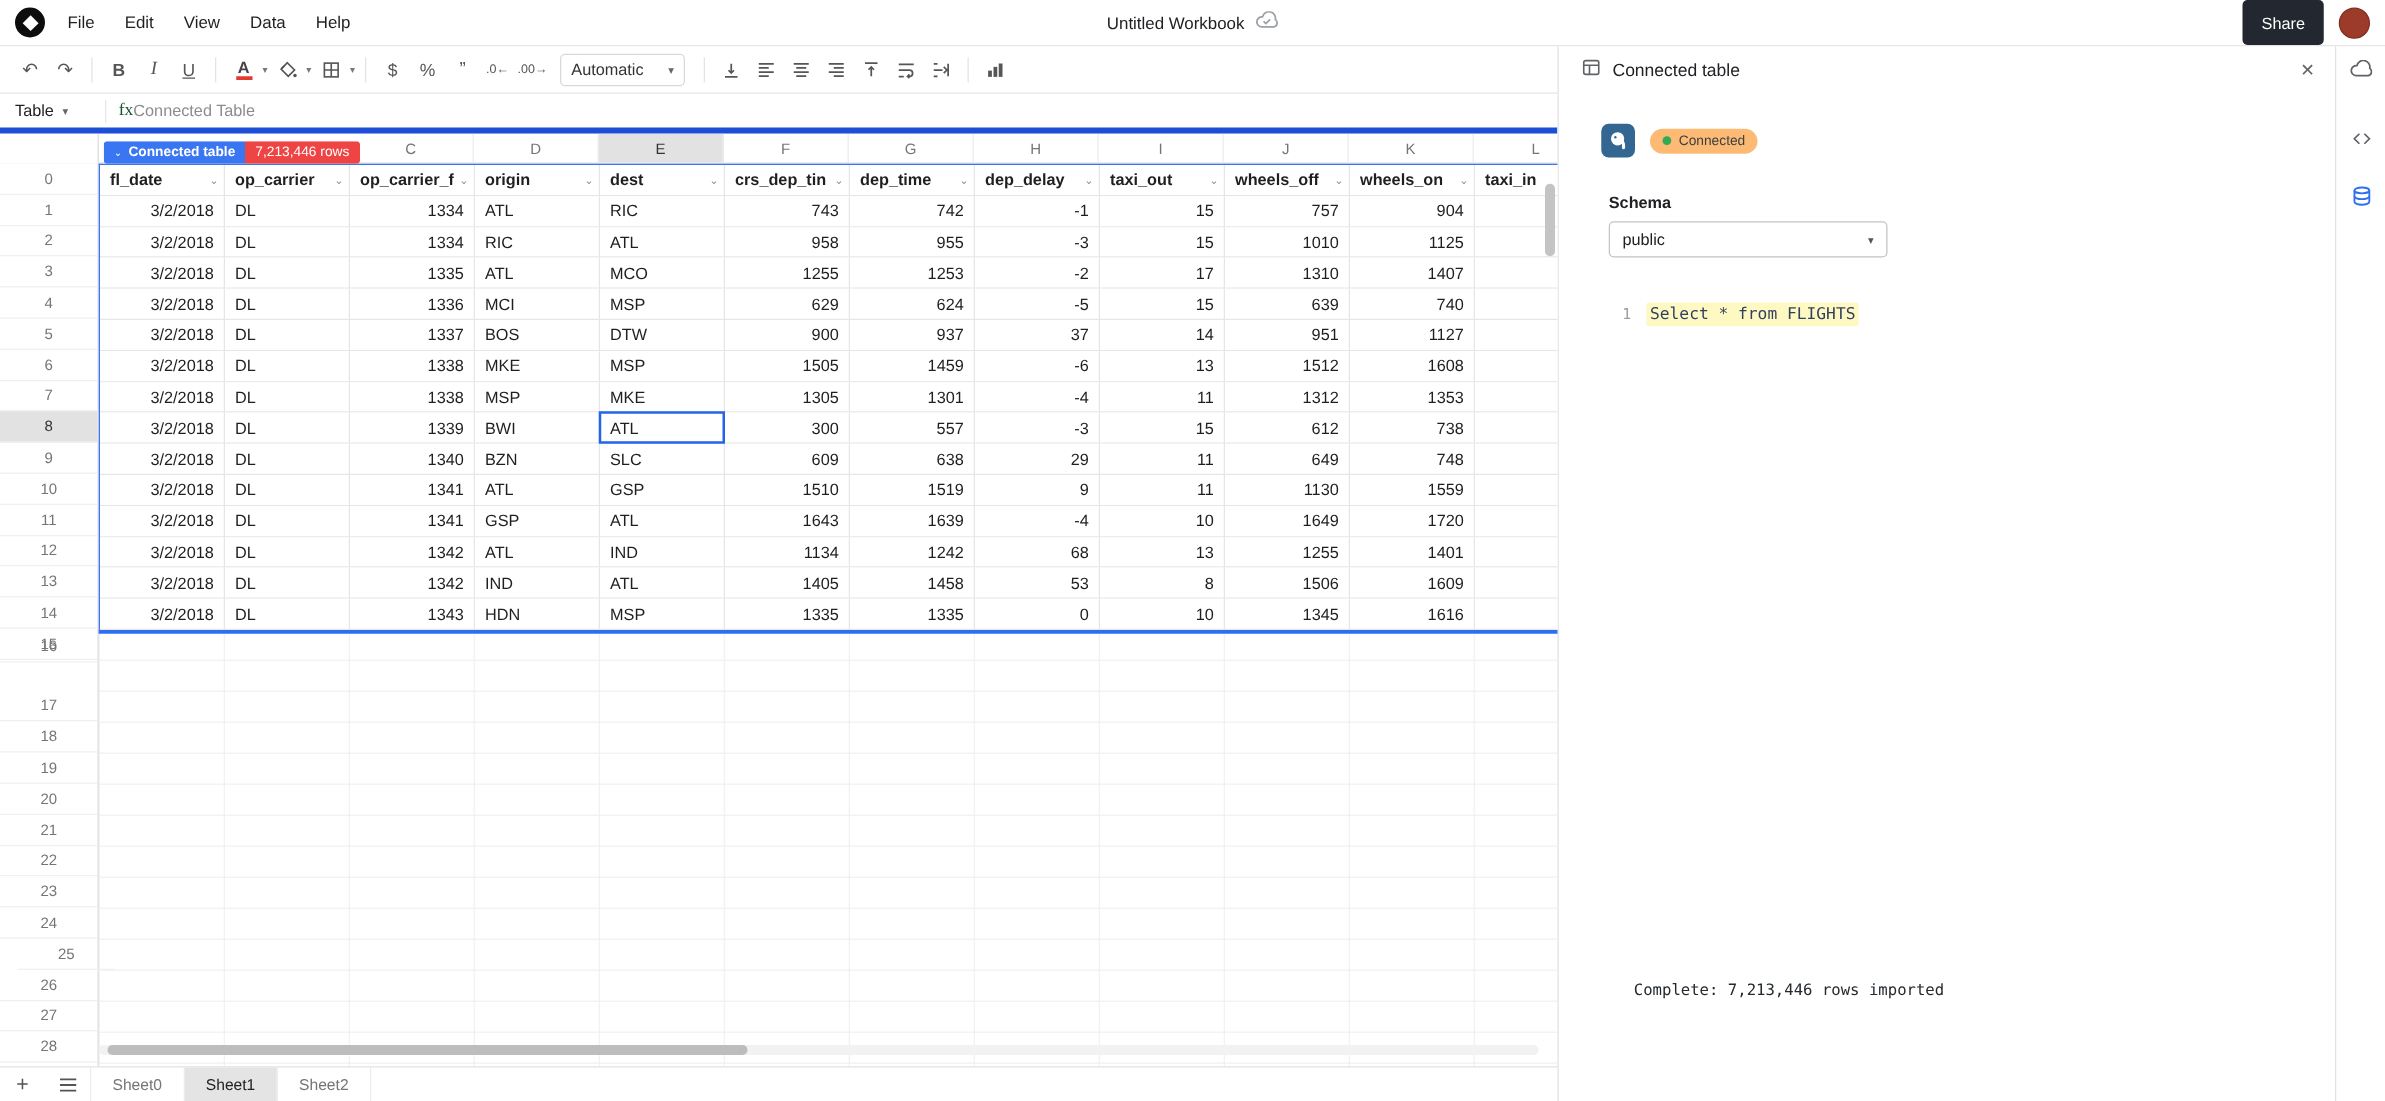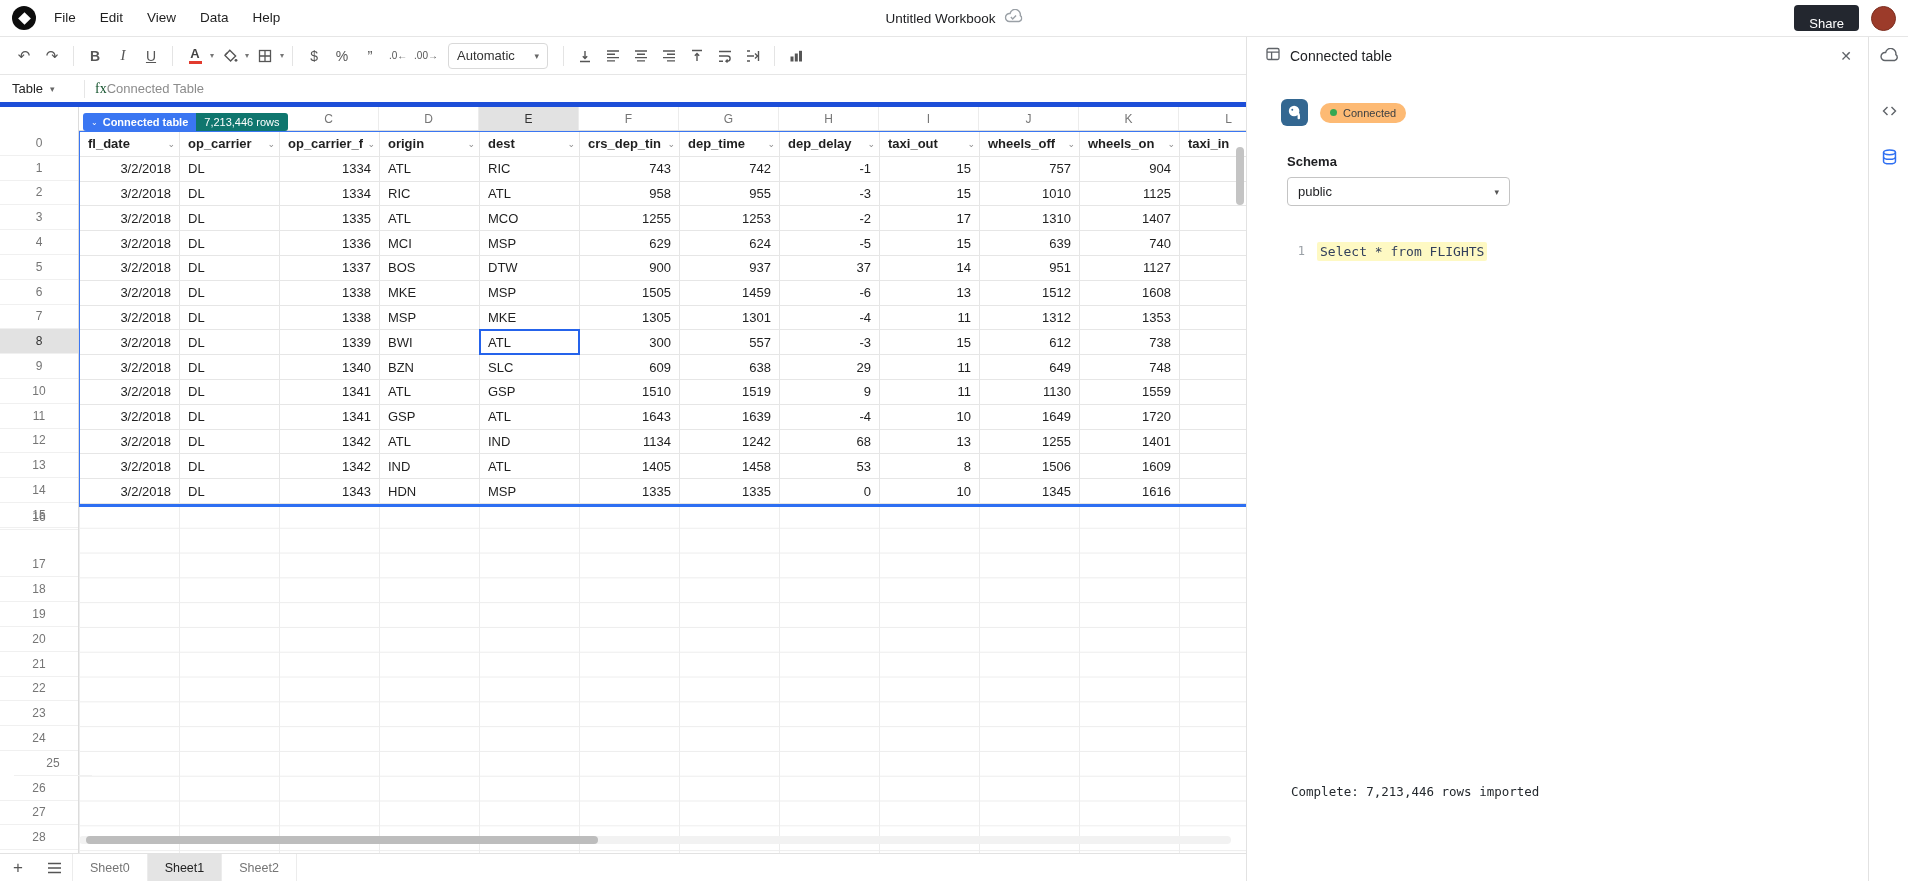--- a/index.html
+++ b/index.html
@@ -11,21 +11,21 @@
     border-bottom:1px solid #e6e6e6;display:flex;align-items:center;z-index:40}
   .logo{width:24px;height:24px;border-radius:50%;background:#0d0d0d;margin-left:12px;
     display:flex;align-items:center;justify-content:center;flex:0 0 auto}
   .logo-glyph{width:9px;height:9px;background:#fff;transform:rotate(45deg)}
   .menus{display:flex;margin-left:6px}
   .menu-item{font-size:13.5px;color:#1f1f1f;padding:0 12px;line-height:36px;cursor:default}
   .title-wrap{position:absolute;left:50%;transform:translateX(-50%);display:flex;align-items:center;gap:9px}
   .doc-title{font-size:13.5px;color:#202124}
   .topbar-right{margin-left:auto;display:flex;align-items:center;gap:12px;margin-right:12px}
   .share-btn{background:#23272f;color:#fff;font-size:13px;border:none;border-radius:4px;
-    height:26px;padding:11px 15px;font-family:inherit}
+    height:36px;padding:11px 15px;font-family:inherit}
   .avatar{width:25px;height:25px;border-radius:50%;background:#9c3b2a;border:1px solid #7d2f21}
 
   
   .left-region{position:absolute;left:0;top:37px;width:1246px;height:844px;background:#fff}
 
   .toolbar{height:38px;border-bottom:1px solid #e6e6e6;display:flex;align-items:center;padding-left:10px}
   .tbtn{min-width:26px;height:26px;border-radius:4px;display:flex;align-items:center;justify-content:center;
     color:#565656;font-size:14px;margin:0 1px}
   .tbtn.glyph{font-size:15px}
   .tbtn b{font-size:14px}
@@ -72,21 +72,21 @@
     font-size:13px;display:flex;align-items:center;padding:0 8px;color:#1f1f1f;position:relative;overflow:hidden;white-space:nowrap}
   .tcell.right{justify-content:flex-end}
   .trow.thead .tcell{font-weight:bold;justify-content:flex-start;padding-right:16px}
   .hlabel{overflow:hidden;white-space:nowrap}
   .hdr-chevron{position:absolute;right:4px;color:#8a8a8a;font-size:9px;font-weight:normal}
 
   .badge{position:absolute;left:83px;top:6px;height:18px;display:flex;align-items:stretch;border-radius:3px;
     overflow:hidden;font-size:11px;color:#fff;z-index:5}
   .badge-name{background:#3a76f2;display:flex;align-items:center;gap:5px;padding:0 8px;font-weight:bold}
   .badge-name .chev{font-size:8px;font-weight:normal}
-  .badge-rows{background:#0f766e;display:flex;align-items:center;padding:0 8px}
+  .badge-rows{background:#ef4444;display:flex;align-items:center;padding:0 8px}
 
   .sel-cell{position:absolute;left:479px;top:222.4px;width:101px;height:25.8px;border:2px solid #2563eb;z-index:6}
 
   .h-scroll{position:absolute;left:79px;width:1152px;bottom:9px;height:8px;background:#f2f2f2;border-radius:4px;z-index:8}
   .h-thumb{position:absolute;left:7px;top:0;width:512px;height:8px;background:#bdbdbd;border-radius:4px}
   .v-scroll{position:absolute;right:2px;top:26px;width:8px;height:700px;z-index:8}
   .v-thumb{position:absolute;top:14px;left:0;width:8px;height:58px;background:#c4c4c4;border-radius:4px}
 
   
   .sheet-bar{position:absolute;left:0;bottom:0;width:1246px;height:28px;border-top:1px solid #e2e2e2;
@@ -120,21 +120,21 @@
   .line-no{width:34px;text-align:right;color:#9aa0a6;font-size:12px;padding-right:12px;flex:0 0 auto}
   .code-text{background:#fef9c3;color:#33405c;padding:2px 3px;border-radius:2px;white-space:pre}
 
   .console-bar{position:absolute;left:0;right:0;top:703px;height:30px;border-top:1px solid #e4e4e4;
     display:flex;align-items:center;padding:0 46px 0 49px}
   .console-label{font-size:13px;color:#333}
   .run-btns{margin-left:auto;display:flex;gap:10px}
   .run-btn{display:flex;align-items:center;gap:6px;border:1px solid #d0d0d0;border-radius:4px;height:22px;
     padding:0 9px;font-size:12px;color:#333;background:#fff;font-family:inherit}
   .play{font-size:8px;color:#444;letter-spacing:-1px}
-  .console-out{position:absolute;left:44px;top:747px;font-family:"DejaVu Sans Mono","Liberation Mono",monospace;
+  .console-out{position:absolute;left:60px;top:747px;font-family:"DejaVu Sans Mono","Liberation Mono",monospace;
     font-size:12.5px;color:#24292e}
 
   
   .rail{position:absolute;left:1868px;top:37px;width:40px;height:844px;border-left:1px solid #e2e2e2;background:#fff}
   .rail-btn{position:absolute;left:7px;width:26px;height:26px;display:flex;align-items:center;justify-content:center;
     border-radius:5px;color:#5f6368}
 </style>
 </head>
 <body>
 

